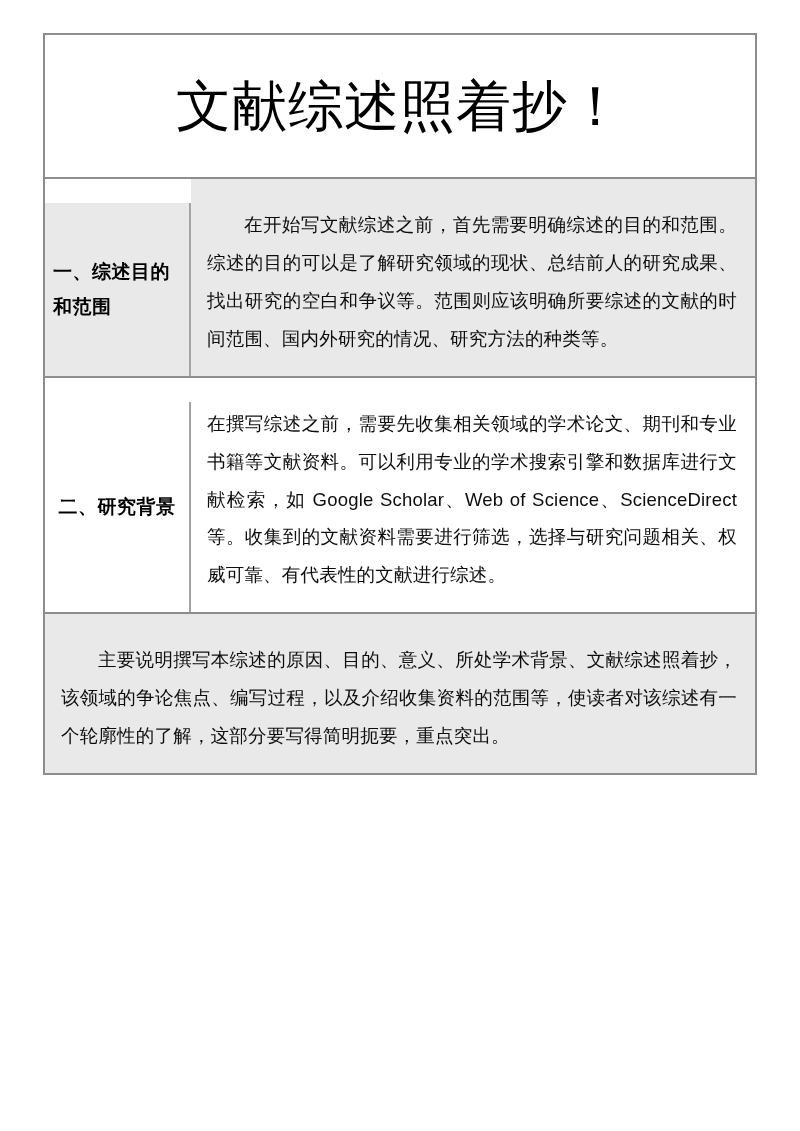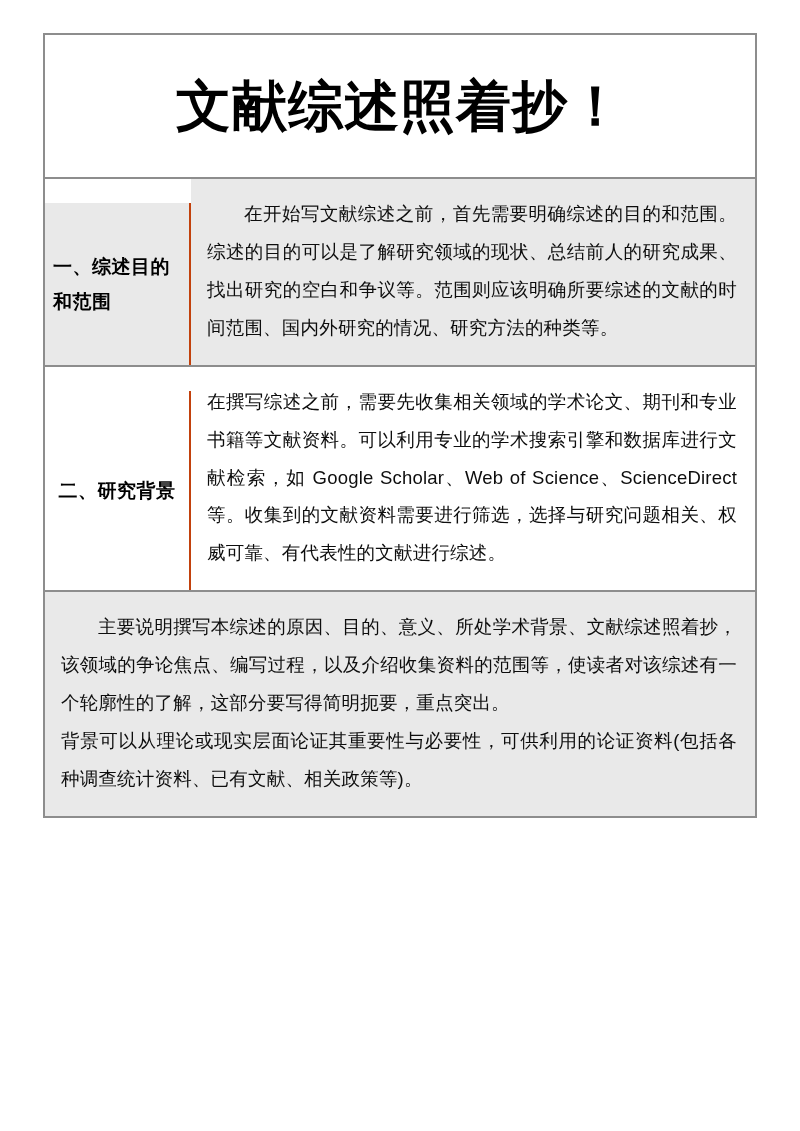--- a/index.html
+++ b/index.html
@@ -33,60 +33,60 @@
   .title-row {
     height: 142px;
     display: flex;
     align-items: center;
     justify-content: center;
     border-bottom: 2px solid #8d8d8d;
     background: #ffffff;
   }
   .title-text {
     font-family: "DejaVu Sans", "Liberation Sans", sans-serif;
-    font-weight: 700;
+    font-weight: 400;
     font-size: 55px;
     letter-spacing: 1px;
     color: #000000;
     line-height: 1.1;
     white-space: nowrap;
   }
   .row {
     display: flex;
     align-items: stretch;
     border-bottom: 2px solid #8d8d8d;
   }
   .row:last-child {
     border-bottom: none;
   }
   .cell-head {
     width: 146px;
     min-width: 146px;
     box-sizing: border-box;
-    border-right: 2px solid #c2410c;
+    border-right: 2px solid #a3a3a3;
     display: flex;
     align-items: center;
     justify-content: center;
     padding: 6px 8px;
     background: #ffffff;
     margin-top: 24px;
   }
   .head-text {
     font-family: "DejaVu Sans", "Liberation Sans", sans-serif;
     font-weight: 700;
     font-size: 19px;
     line-height: 1.85;
     color: #000000;
     text-align: left;
     letter-spacing: 0.5px;
   }
   .cell-body {
     flex: 1;
     box-sizing: border-box;
-    padding: 16px 18px 18px 16px;
+    padding: 27px 18px 18px 16px;
     background: #ffffff;
   }
   .row-shaded .cell-head,
   .row-shaded .cell-body {
     background: #e9e9e9;
   }
   .para {
     font-family: "Liberation Sans", "DejaVu Sans", sans-serif;
     font-size: 18.5px;
     line-height: 2.05;
@@ -123,18 +123,17 @@
         <div class="head-text">二、研究背景</div>
       </div>
       <div class="cell-body">
         <p class="para">在撰写综述之前，需要先收集相关领域的学术论文、期刊和专业书籍等文献资料。可以利用专业的学术搜索引擎和数据库进行文献检索，如 Google Scholar、Web of Science、ScienceDirect 等。收集到的文献资料需要进行筛选，选择与研究问题相关、权威可靠、有代表性的文献进行综述。</p>
       </div>
     </div>
 
     <div class="row row-shaded">
       <div class="cell-body">
         <p class="para indent">主要说明撰写本综述的原因、目的、意义、所处学术背景、文献综述照着抄，该领域的争论焦点、编写过程，以及介绍收集资料的范围等，使读者对该综述有一个轮廓性的了解，这部分要写得简明扼要，重点突出。</p>
-        <p class="para">背景可以从理论或现实层面论证其重要性与必要性，可供利用的论证资料(包括各种调查统计资料、已有文献、相关政策等)。</p>
       </div>
     </div>
 
   </div>
 </div>
 
 </body></html>

